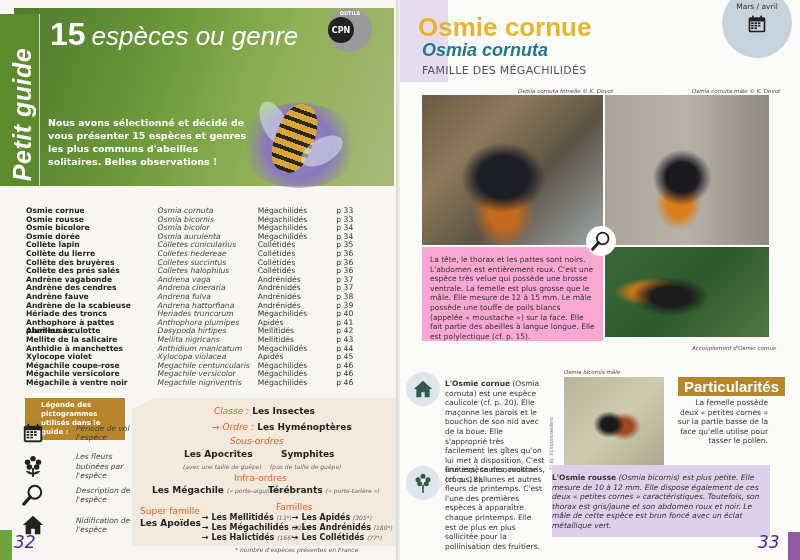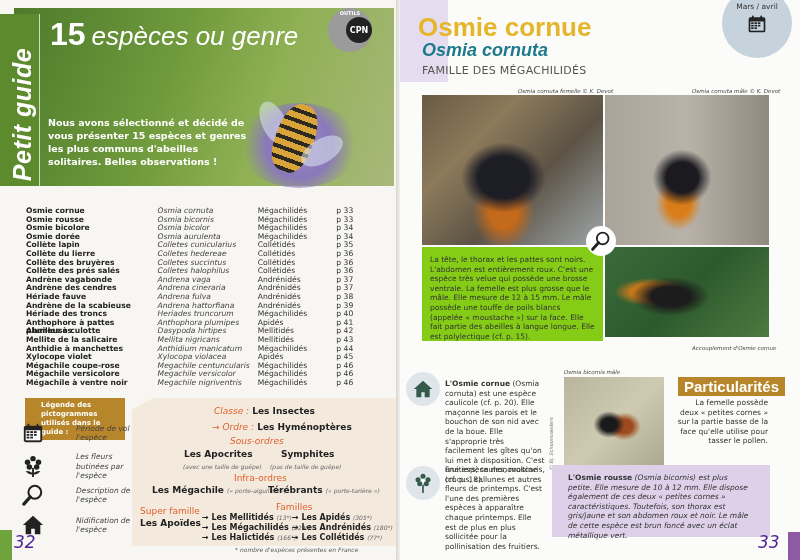--- a/index.html
+++ b/index.html
@@ -13,21 +13,21 @@
 .hero .bee{position:absolute;left:262px;top:95px;width:38px;height:70px;border-radius:45% 45% 40% 40%;background:repeating-linear-gradient(180deg,#d9a43a 0 6px,#2c2a1e 6px 10px);transform:rotate(20deg)}
 .hero .wing{position:absolute;left:248px;top:92px;width:24px;height:46px;border-radius:50%;background:rgba(220,230,240,.55);transform:rotate(-25deg)}
 .hero .wing2{left:296px;top:120px;transform:rotate(60deg)}
 .vstrip{position:absolute;left:0;top:14px;width:40px;height:172px;background:#5c8a2c;border-right:1px solid #cfd9bf}
 .vtitle{position:absolute;left:-58px;top:86px;width:160px;transform:rotate(-90deg);color:#fff;font:bold italic 25px "Liberation Sans",sans-serif;text-align:center;letter-spacing:.5px}
 .h1{position:absolute;left:50px;top:16px;color:#fff;font:26px "Liberation Sans",sans-serif;font-style:italic;white-space:nowrap}
 .h1 b{font-style:normal;font-weight:900;font-size:32px;margin-right:6px}
 .h2{position:absolute;left:48px;top:50px;color:#f3e312;font:bold 33px "Liberation Sans",sans-serif;white-space:nowrap;letter-spacing:-.3px}
 .h3{position:absolute;left:80px;top:88px;color:#fff;font:bold italic 17px "Liberation Sans",sans-serif}
 .intro{position:absolute;left:48px;top:116px;width:200px;color:#fff;font:bold 9.5px/13px "DejaVu Sans",sans-serif}
-.cpn{position:absolute;left:328px;top:8px;width:44px;height:44px;border-radius:50%;background:#9b9b9b;display:flex;align-items:center;justify-content:flex-end}
+.cpn{position:absolute;left:328px;top:8px;width:44px;height:44px;border-radius:50%;background:#9b9b9b;display:flex;align-items:center;justify-content:flex-start}
 .cpn span{display:flex;width:26px;height:26px;border-radius:50%;background:#222;color:#fff;font:bold 8px "DejaVu Sans",sans-serif;align-items:center;justify-content:center}
 .cpn i{position:absolute;top:2px;left:0;width:44px;text-align:center;color:#fff;font:bold 5px "DejaVu Sans",sans-serif;font-style:normal}
 .sect{position:absolute;left:26px;top:180px;height:22px;padding:2px 8px;background:#b8862a;color:#fff;font:bold 14px "Liberation Sans",sans-serif;white-space:nowrap}
 .tbl{position:absolute;left:26px;top:207px;width:330px;font-size:7.6px;line-height:8.6px;color:#222}
 .tbl .row{display:flex;height:8.6px}
 .tbl .c1{width:134px;font-weight:bold}
 .tbl .c2{width:102px;font-style:italic;color:#444}
 .tbl .c3{width:80px;color:#333}
 .tbl .c4{width:20px;color:#333}
 .legend{position:absolute;left:25px;top:398px;width:100px;background:#b8862a;color:#fff;font:bold 7px/9px "DejaVu Sans",sans-serif;padding:3px 16px}
@@ -48,28 +48,28 @@
 .rt1{position:absolute;left:18px;top:12px;color:#e5b62b;font:bold 26px "Liberation Sans",sans-serif}
 .rt2{position:absolute;left:22px;top:40px;color:#1d7a8c;font:bold italic 18px "Liberation Sans",sans-serif}
 .rt3{position:absolute;left:22px;top:64px;color:#555;font:11px "DejaVu Sans",sans-serif;letter-spacing:.3px}
 .season{position:absolute;left:322px;top:-12px;width:70px;height:70px;border-radius:50%;background:#c7d3dc;text-align:center;padding-top:14px}
 .season div{font:7.5px "DejaVu Sans",sans-serif;color:#333}
 .cap{position:absolute;font:italic 5.5px "DejaVu Sans",sans-serif;color:#444;white-space:nowrap}
 .photo{position:absolute;overflow:hidden}
 .p1{left:22px;top:95px;width:181px;height:150px;background:radial-gradient(ellipse at 45% 55%,#1d1d26 0 18%,rgba(0,0,0,0) 30%),radial-gradient(ellipse at 45% 78%,#c36a1c 0 10%,rgba(0,0,0,0) 22%),linear-gradient(135deg,#6a5a44 0%,#8c7a5a 30%,#5d5346 60%,#9ea7a9 100%)}
 .p2{left:205px;top:95px;width:164px;height:150px;background:radial-gradient(ellipse at 47% 55%,#1a1a1f 0 13%,rgba(0,0,0,0) 24%),radial-gradient(ellipse at 45% 72%,#d97d1a 0 9%,rgba(0,0,0,0) 18%),linear-gradient(90deg,#a9a39a 0%,#b8b2a8 50%,#8f8a80 100%)}
 .p3{left:205px;top:247px;width:164px;height:90px;background:radial-gradient(ellipse at 40% 55%,#1c1c1c 0 14%,rgba(0,0,0,0) 28%),radial-gradient(ellipse at 28% 50%,#c8781c 0 12%,rgba(0,0,0,0) 22%),linear-gradient(135deg,#3a6a3a,#2d5a2d 50%,#4d7a3f)}
-.desc{position:absolute;left:22px;top:247px;width:181px;height:94px;background:#84cc16;padding:8px 8px;font:7.5px/9.6px "DejaVu Sans",sans-serif;color:#333}
+.desc{position:absolute;left:22px;top:247px;width:181px;height:94px;background:#f9a8d4;padding:8px 8px;font:7.5px/9.6px "DejaVu Sans",sans-serif;color:#333}
 .magn{position:absolute;left:186px;top:226px;width:30px;height:30px;border-radius:50%;background:#fff;display:flex;align-items:center;justify-content:center}
 .circ{position:absolute;width:34px;height:34px;border-radius:50%;background:#dfe5ea;display:flex;align-items:center;justify-content:center}
 .btxt{position:absolute;font:7.5px/9.6px "DejaVu Sans",sans-serif;color:#333}
 .p4{left:164px;top:377px;width:100px;height:95px;background:radial-gradient(ellipse at 45% 50%,#1a1a1a 0 10%,rgba(0,0,0,0) 20%),radial-gradient(ellipse at 60% 52%,#9d4b1e 0 10%,rgba(0,0,0,0) 20%),linear-gradient(135deg,#b9b59c,#cfcbb2 50%,#a8a68e)}
 .part{position:absolute;left:278px;top:377px;background:#b8862a;color:#fff;padding:1px 6px;font:bold 15px "Liberation Sans",sans-serif}
 .ptxt{position:absolute;left:276px;top:398px;width:92px;text-align:right;font:7.5px/9.6px "DejaVu Sans",sans-serif;color:#333}
-.rousse{position:absolute;left:152px;top:465px;width:218px;height:72px;background:#ddd0e8;padding:8px 16px;font:italic 7.5px/9.6px "DejaVu Sans",sans-serif;color:#333}
+.rousse{position:absolute;left:152px;top:465px;width:218px;height:72px;background:#ddd0e8;padding:8px 0;font:italic 7.5px/9.6px "DejaVu Sans",sans-serif;color:#333}
 .rousse b{font-style:normal}
 .rpurple{position:absolute;right:0;top:532px;width:12px;height:28px;background:#8e5aa3}
 .vcred{position:absolute;left:148px;top:440px;transform:rotate(-90deg);transform-origin:left top;font:italic 5px "DejaVu Sans",sans-serif;color:#777}
 .spine{position:absolute;left:396px;top:0;width:8px;height:560px;background:linear-gradient(90deg,#d8d6d0,#f3f1ec,#d8d6d0)}
 </style>
 </head>
 <body>
 
 <div class="page left">
   <div class="hero">
@@ -143,21 +143,21 @@
         <span class="c3">Andrénidés</span>
         <span class="c4">p 37</span>
       </div>
       <div class="row">
         <span class="c1">Andrène des cendres</span>
         <span class="c2">Andrena cineraria</span>
         <span class="c3">Andrénidés</span>
         <span class="c4">p 37</span>
       </div>
       <div class="row">
-        <span class="c1">Hériade fauve</span>
+        <span class="c1">Andrène fauve</span>
         <span class="c2">Andrena fulva</span>
         <span class="c3">Andrénidés</span>
         <span class="c4">p 38</span>
       </div>
       <div class="row">
         <span class="c1">Andrène de la scabieuse</span>
         <span class="c2">Andrena hattorfiana</span>
         <span class="c3">Andrénidés</span>
         <span class="c4">p 39</span>
       </div>

